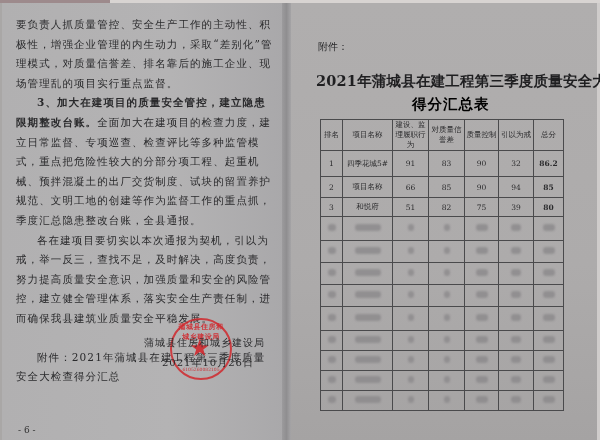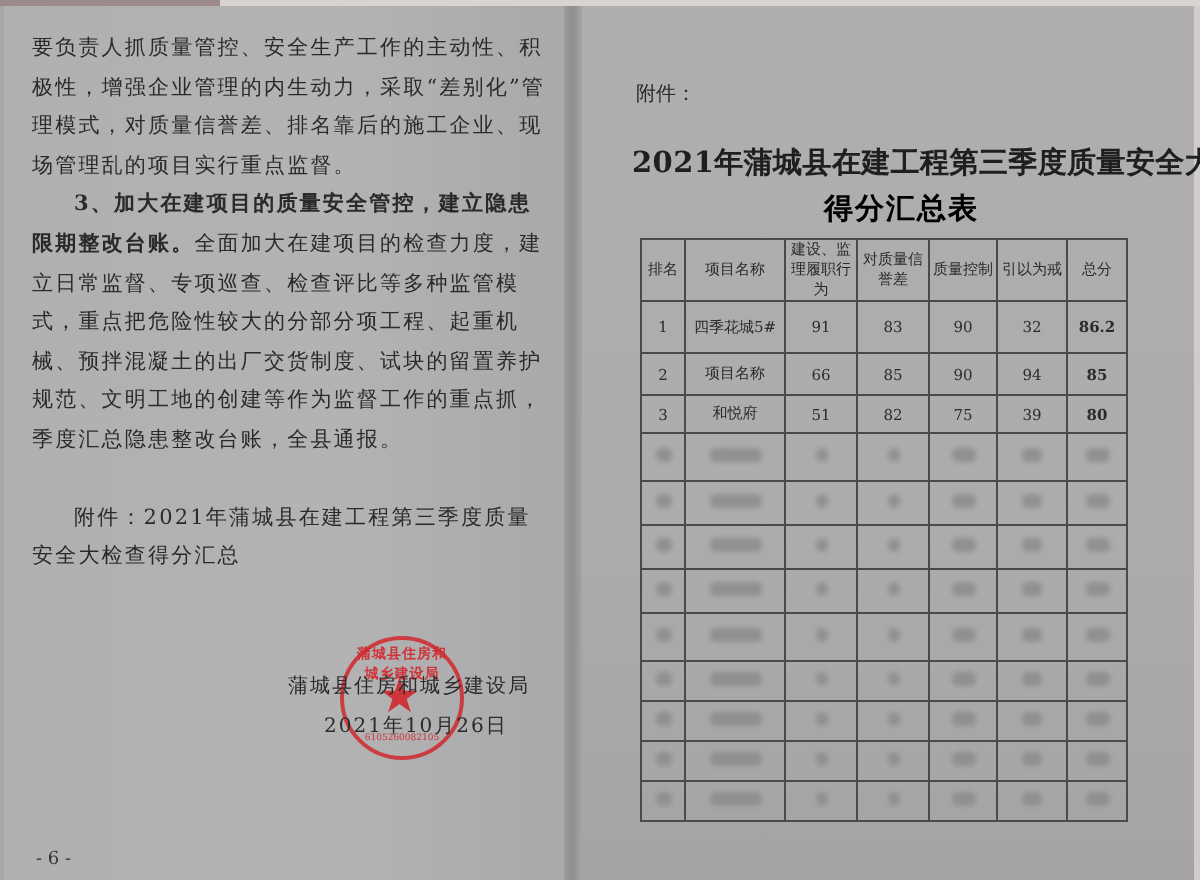--- a/index.html
+++ b/index.html
@@ -40,20 +40,21 @@
     <div class="tint"></div>
   </div>
 <div class="page-left"></div>
 <div class="gutter"></div>
 <div class="page-right"></div>
 <div class="edge-right"></div>
 
 <div class="lt" style="top:15px;">
   <p>要负责人抓质量管控、安全生产工作的主动性、积极性，增强企业管理的内生动力，采取“差别化”管理模式，对质量信誉差、排名靠后的施工企业、现场管理乱的项目实行重点监督。</p>
   <p class="ind"><span class="bold">3、加大在建项目的质量安全管控，建立隐患限期整改台账。</span><span>全面加大在建项目的检查力度，建立日常监督、专项巡查、检查评比等多种监管模式，重点把危险性较大的分部分项工程、起重机械、预拌混凝土的出厂交货制度、试块的留置养护规范、文明工地的创建等作为监督工作的重点抓，季度汇总隐患整改台账，全县通报。</span></p>
+  <p class="ind">各在建项目要切实以本次通报为契机，引以为戒，举一反三，查找不足，及时解决，高度负责，努力提高质量安全意识，加强质量和安全的风险管控，建立健全管理体系，落实安全生产责任制，进而确保我县建筑业质量安全平稳发展。</p>
   <p class="ind" style="margin-top:19px;">附件：2021年蒲城县在建工程第三季度质量安全大检查得分汇总</p>
 </div>
 
 <div class="seal">
   <div class="ring">蒲城县住房和城乡建设局</div>
   <div class="star">★</div>
   <div class="code">6105260082105</div>
 </div>
 <div class="sign">蒲城县住房和城乡建设局</div>
 <div class="date">2021年10月26日</div>

